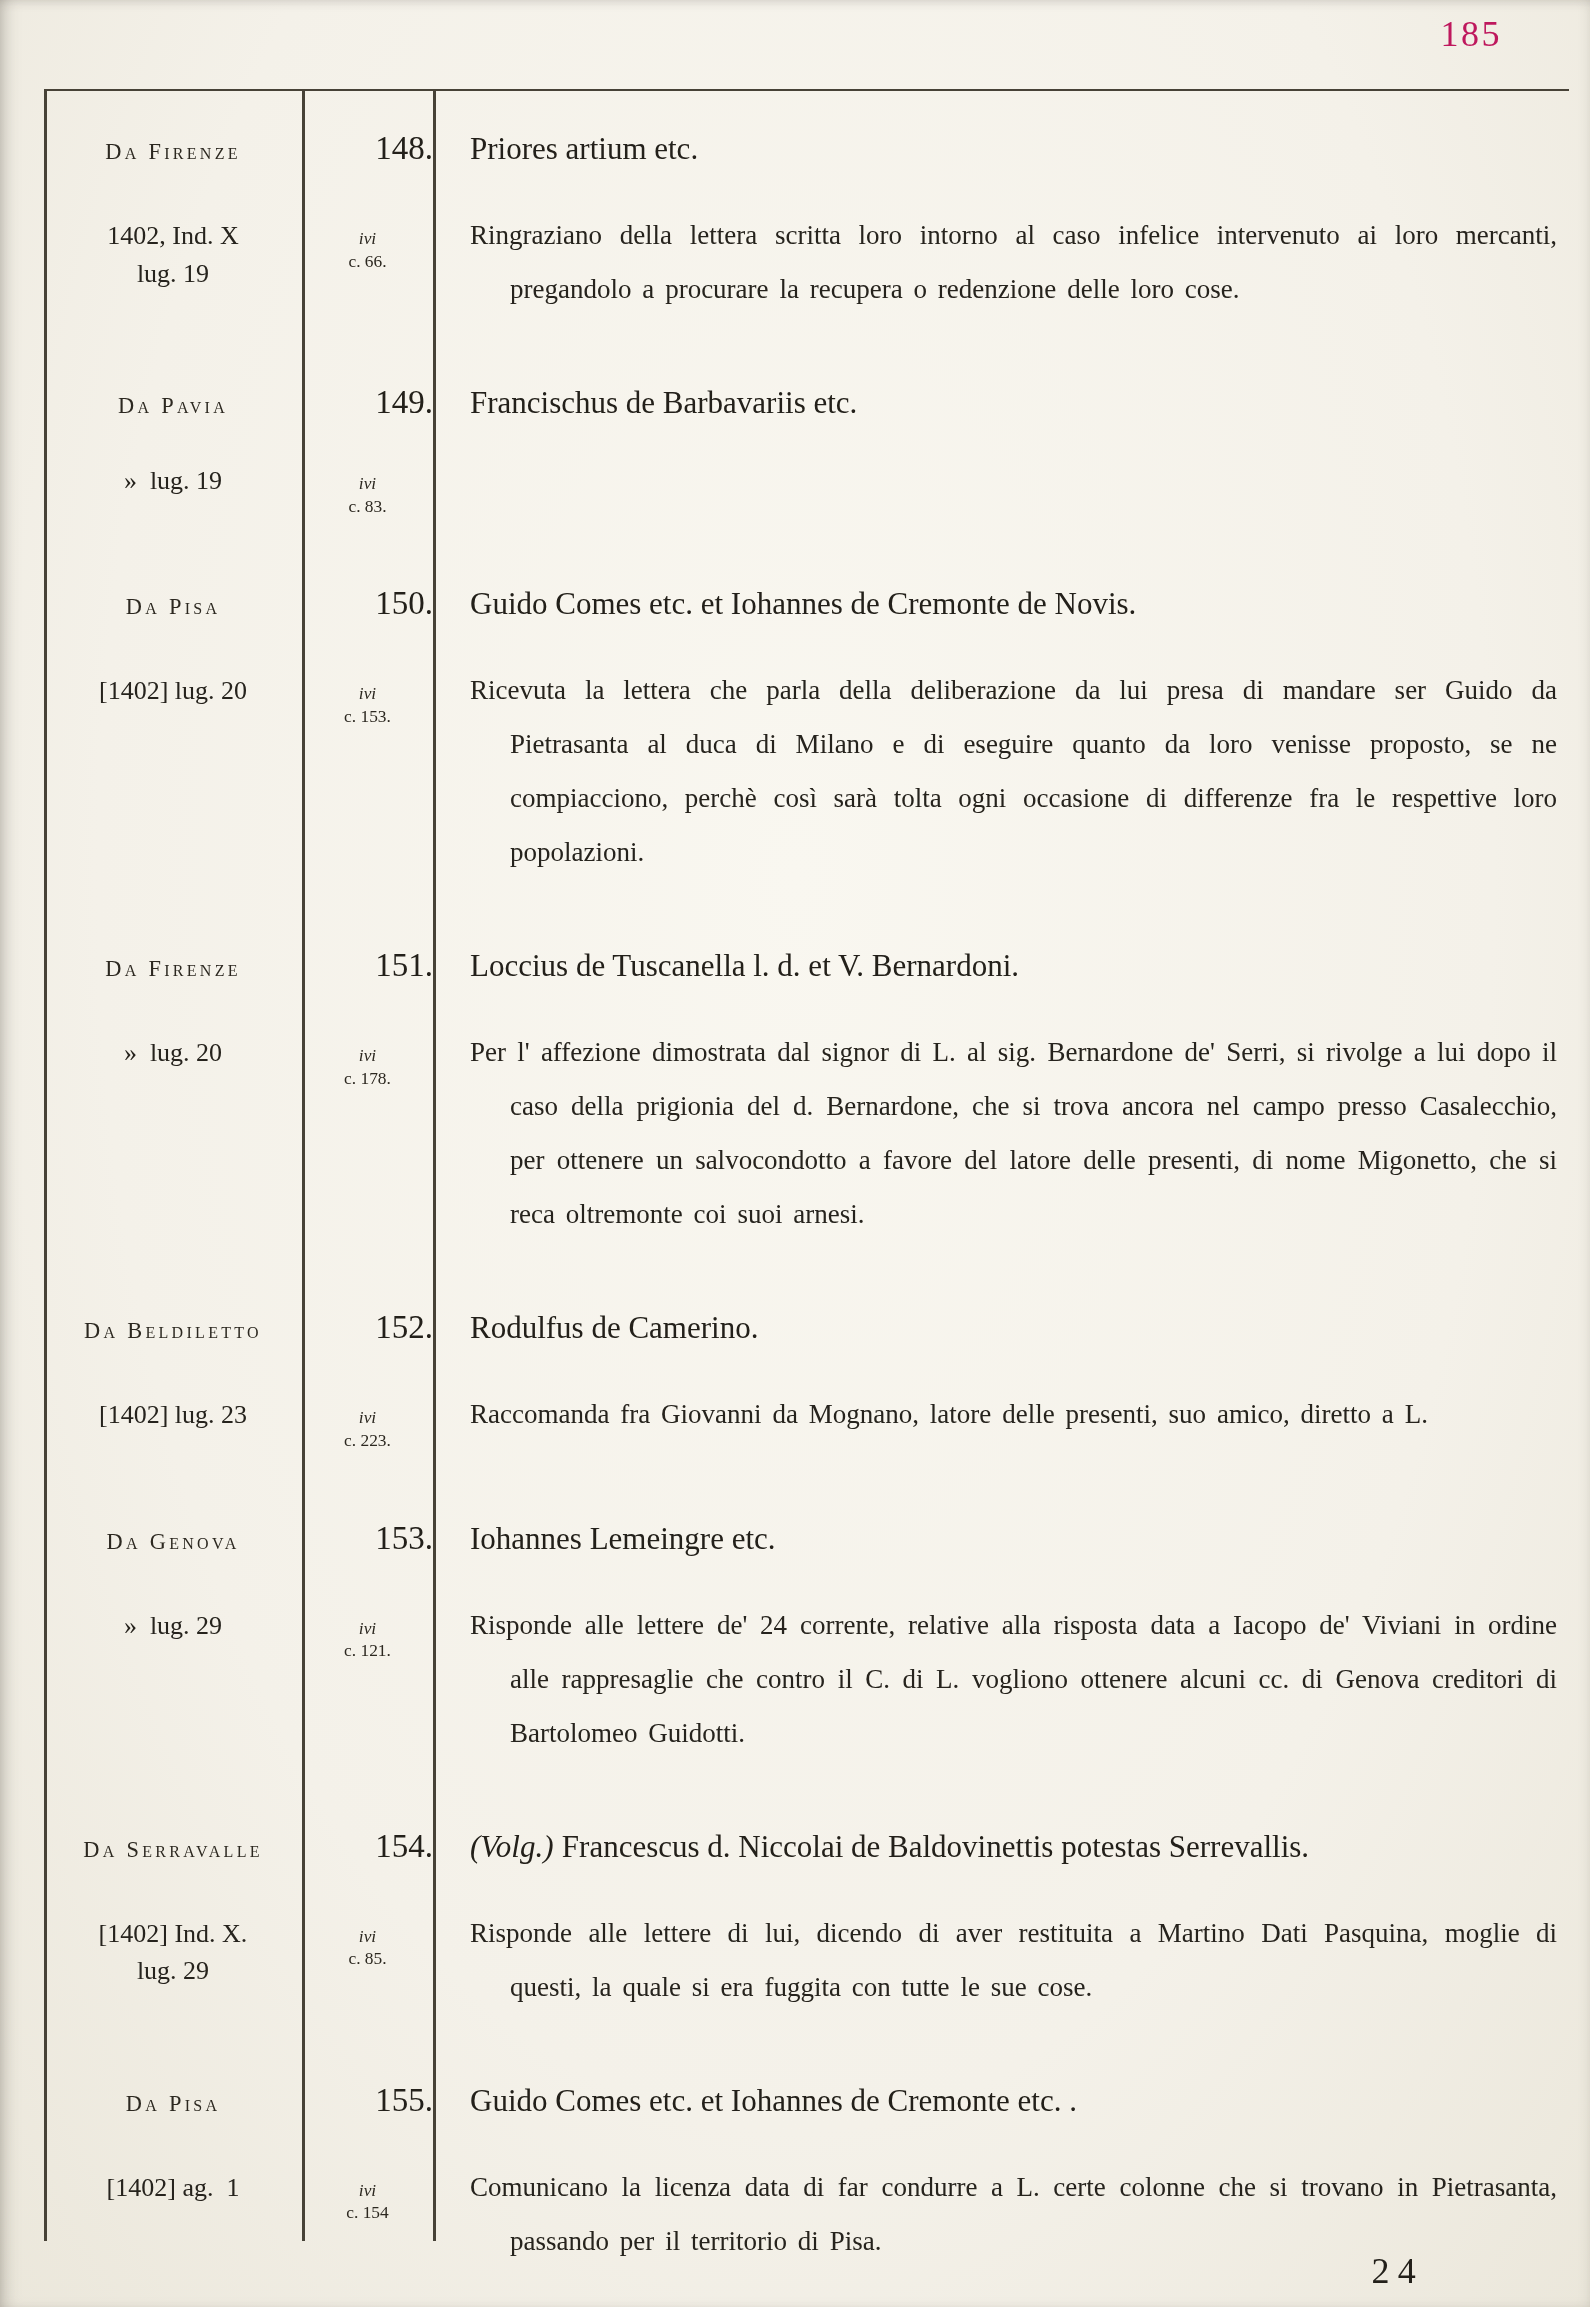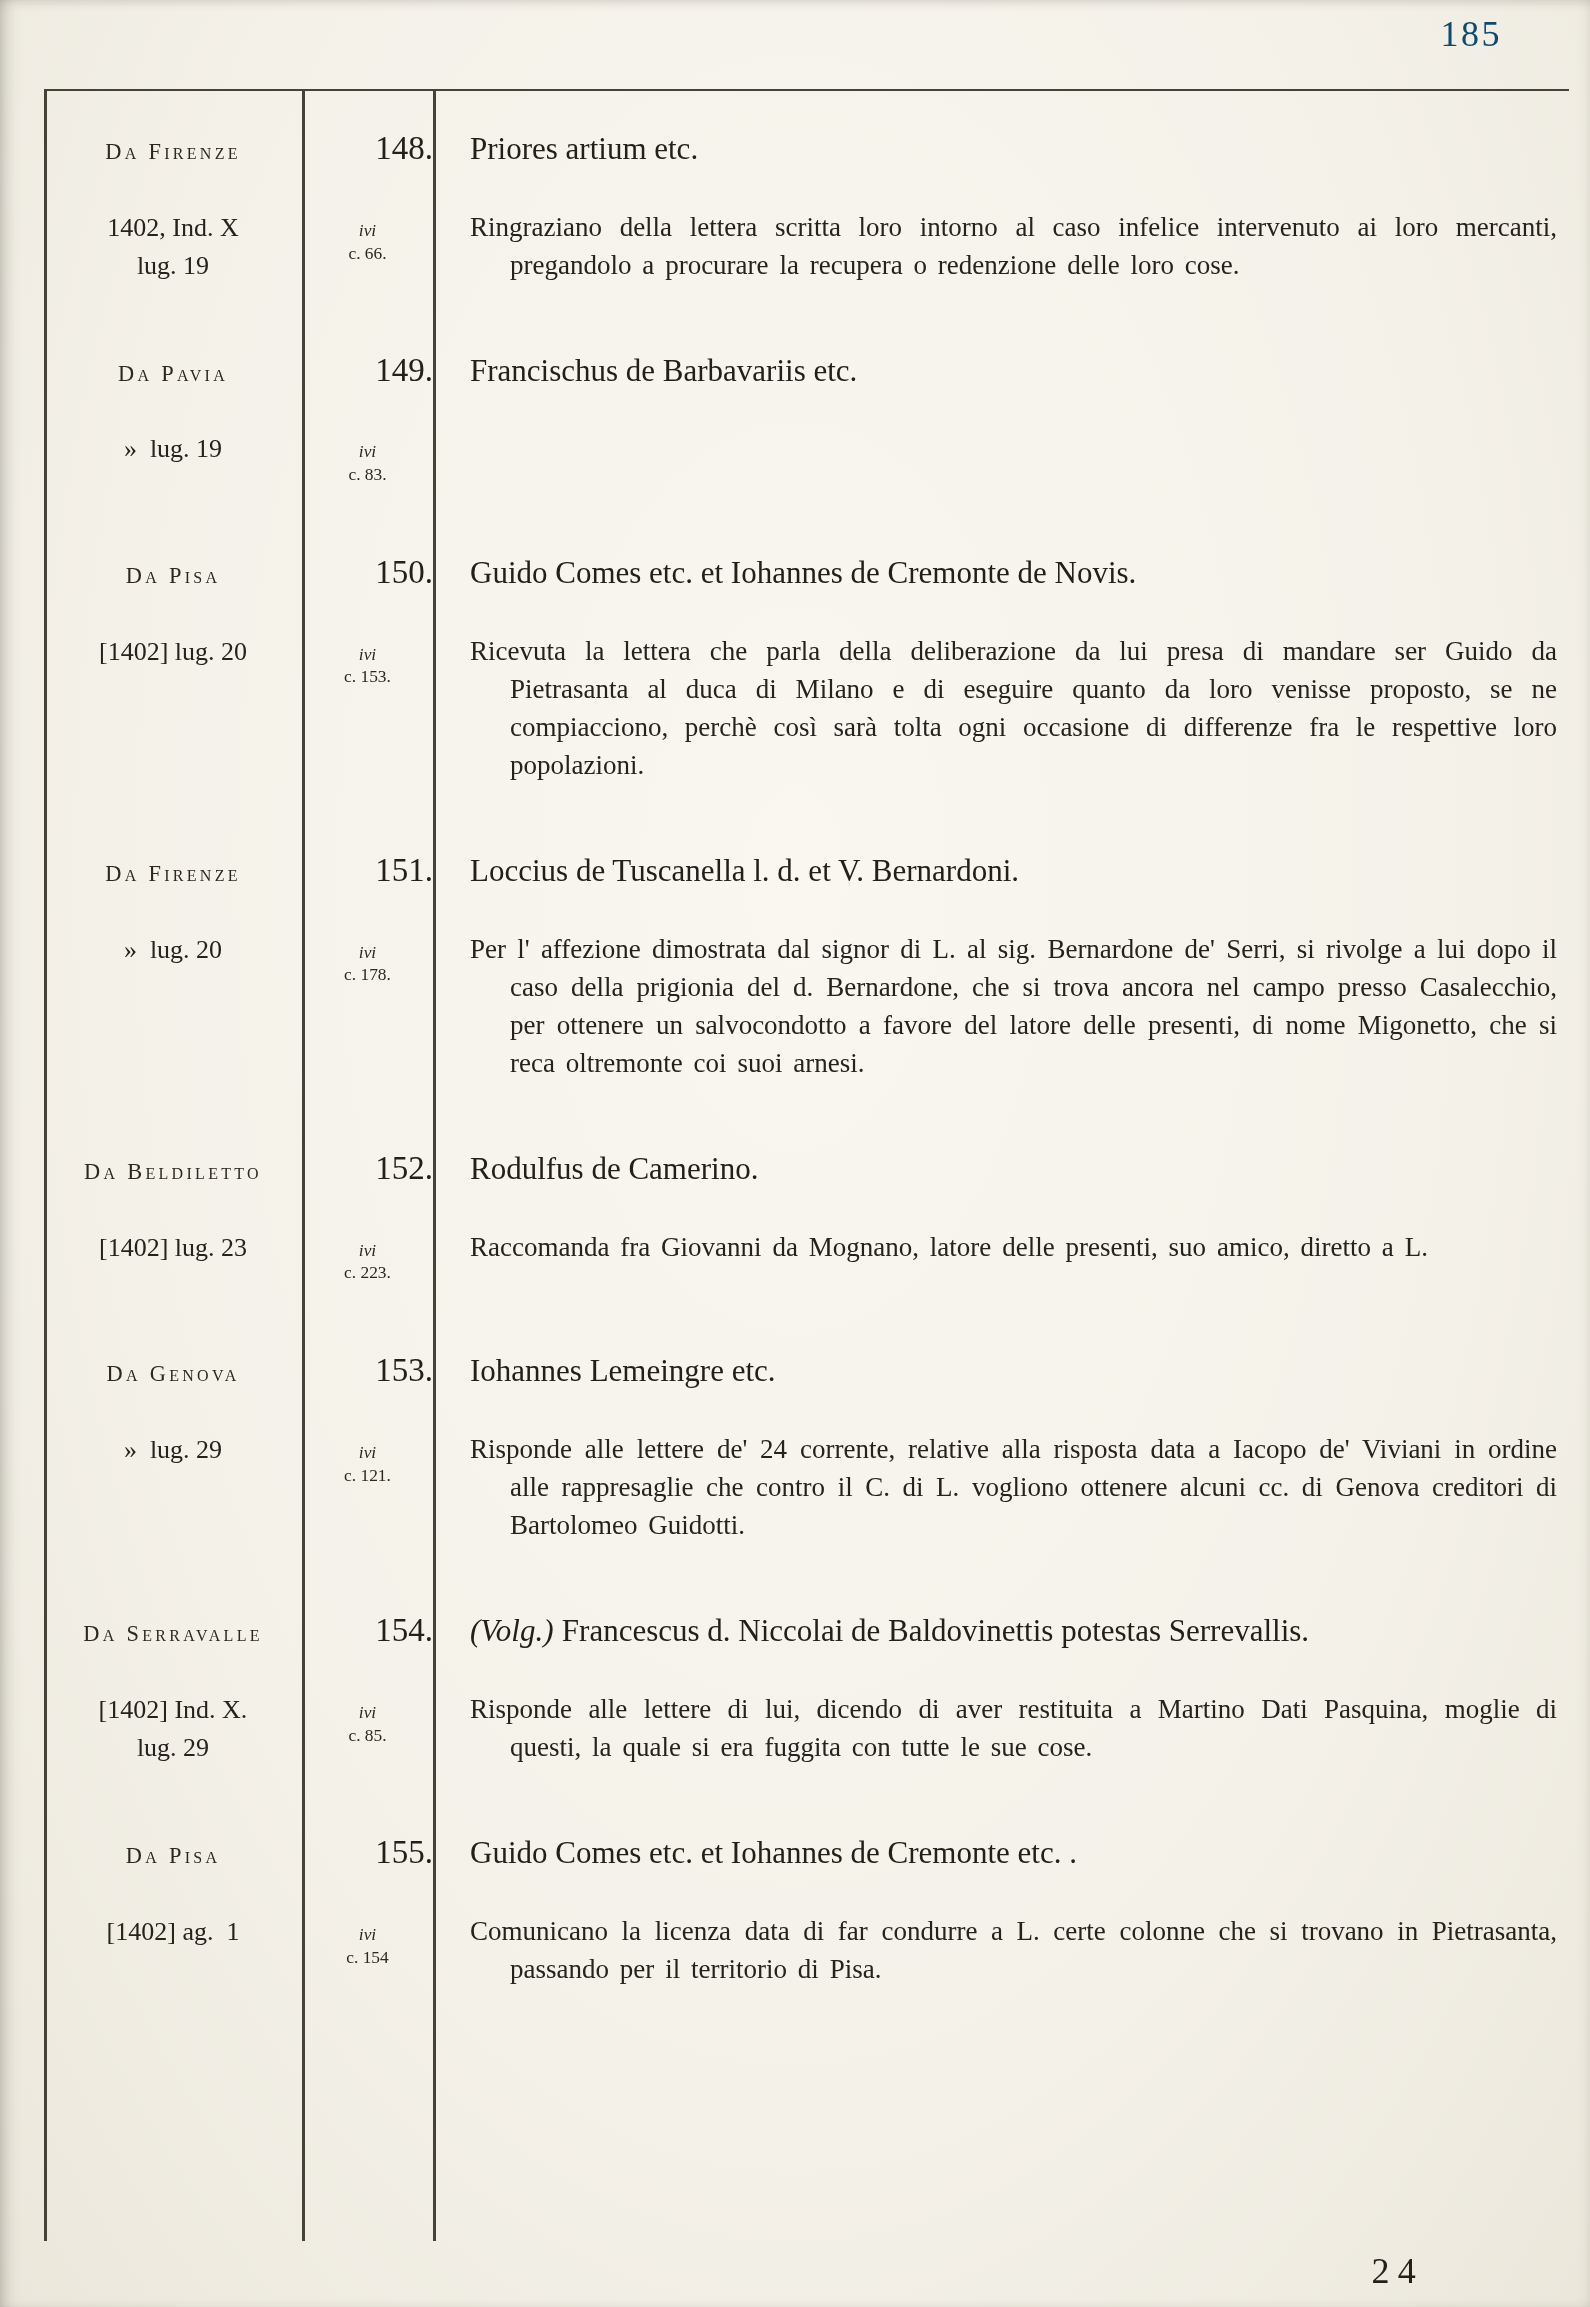--- a/index.html
+++ b/index.html
@@ -23,21 +23,21 @@
     box-shadow: inset 11.6px 0 18px -10px rgba(60,55,45,.35),
                 inset -8.3px 0 15px -10px rgba(60,55,45,.18),
                 inset 0 8.3px 13.2px -8.3px rgba(60,55,45,.15);
   }
   .folio-number {
     position: absolute;
     top: 13.2px;
     right: 89px;
     font-size: 36px;
     letter-spacing: 2.5px;
-    color: #0c4a6e;
+    color: #be185d;
   }
   .signature-number {
     position: absolute;
     bottom: 15px;
     right: 167px;
     font-size: 36px;
     letter-spacing: 8.3px;
     color: #23201a;
   }
   .table-wrap {
@@ -108,21 +108,21 @@
   }
   .ref-ivi {
     display: block;
     font-style: italic;
   }
   .ref-carta {
     display: block;
   }
   .summary-cell {
     font-size: 27px;
-    line-height: 38px;
+    line-height: 54px;
     text-align: justify;
     word-spacing: 4.1px;
     padding-left: 77px;
     padding-right: 11.6px;
     text-indent: -40px;
     color: #26231d;
   }
 </style>
 </head>
 <body>

